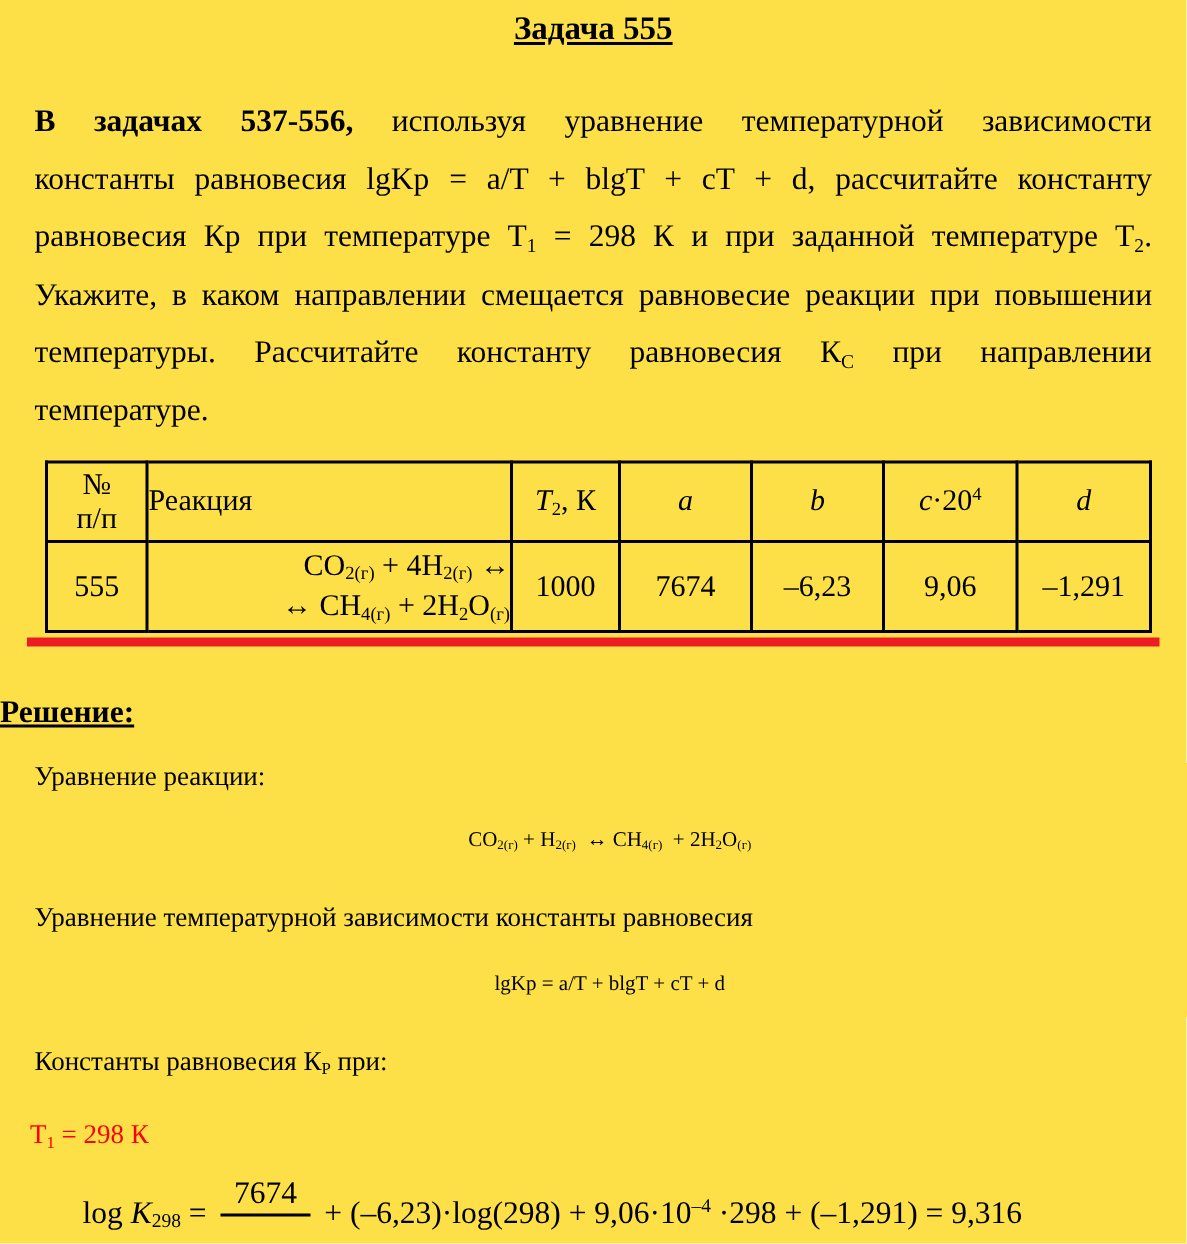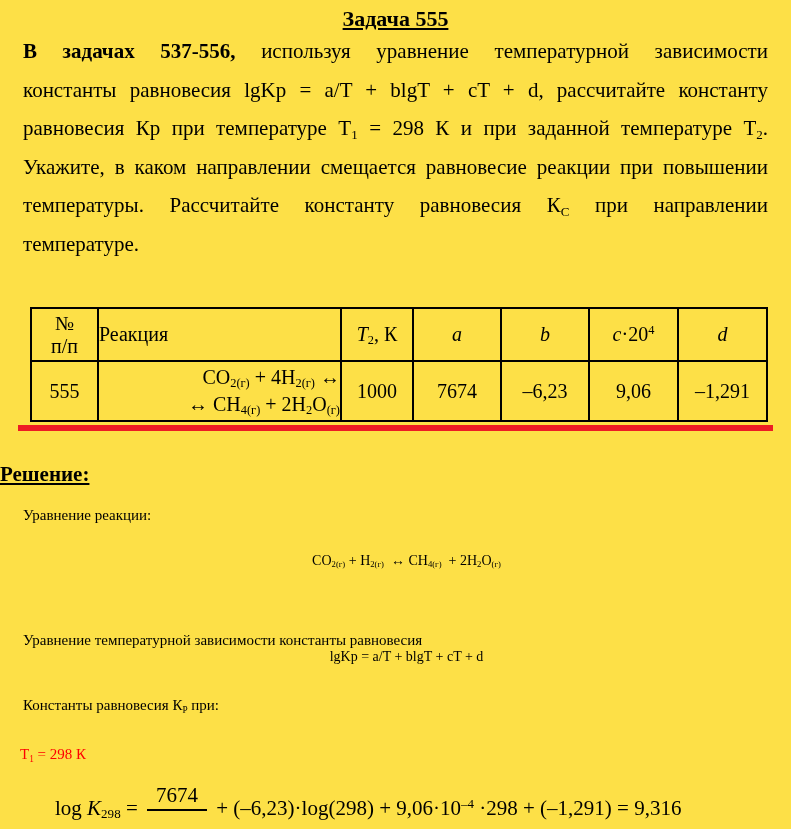--- a/index.html
+++ b/index.html
@@ -5,43 +5,43 @@
   html,body{margin:0;padding:0;background:#ffffff;}
   .page{position:relative;width:791px;height:829px;background:#fde047;overflow:hidden;
         font-family:"Liberation Serif", serif;color:#000000;}
 
   sub{font-size:62%;line-height:0;position:relative;top:0.28em;vertical-align:baseline;}
   sup{font-size:62%;line-height:0;position:relative;top:-0.55em;vertical-align:baseline;}
 
   .title{position:absolute;top:6px;left:0;width:100%;text-align:center;
          font-size:22px;font-weight:bold;text-decoration:underline;}
 
-  .intro{position:absolute;top:32px;left:23px;width:745px;font-size:21px;}
+  .intro{position:absolute;top:61px;left:23px;width:745px;font-size:21px;}
   .intro .line{line-height:38.6px;text-align:justify;text-align-last:justify;}
   .intro .line.last{text-align-last:left;}
 
   table.data{position:absolute;top:307px;left:30px;width:736px;border-collapse:collapse;
              font-size:20px;table-layout:fixed;}
   table.data th,table.data td{border:2px solid #000;padding:0;}
   table.data th{font-weight:normal;height:51px;vertical-align:middle;}
   table.data td{height:58px;vertical-align:middle;}
   .center{text-align:center;}
   .reaction-h{text-align:left;padding-left:10px;}
   .reaction-cell{text-align:right;padding-left:10px;line-height:27px;}
   .reaction-line2{padding-left:42px;}
 
   .red-line{position:absolute;top:425px;left:18px;width:755px;height:6px;background:#ed1c24;}
 
   .sol-heading{position:absolute;top:462px;left:0;width:100%;text-align:left;
                font-size:21px;font-weight:bold;text-decoration:underline;}
-  .label{position:absolute;left:23px;font-size:15px;}
+  .label{position:absolute;left:23px;font-size:18px;}
   .eq{position:absolute;left:11px;width:100%;text-align:center;font-size:14px;}
   #reaction-label{top:507px;}
   #reaction-eq{top:553px;}
-  #dependence-label{top:601px;margin-top:31px;}
+  #dependence-label{top:601px;}
   #dependence-eq{top:649px;}
   #kp-label{top:697px;}
   #t1-value{top:746px;left:20px;color:#fe0000;}
 
   .formula{position:absolute;top:782px;left:55px;font-size:21px;white-space:nowrap;}
   .frac{display:inline-block;vertical-align:middle;text-align:center;margin:0 4px;}
   .frac .fnum{display:block;line-height:27px;border-bottom:2px solid #000;padding:0 9px;}
   .frac .fden{display:block;line-height:27px;height:27px;}
 </style>
 </head>

